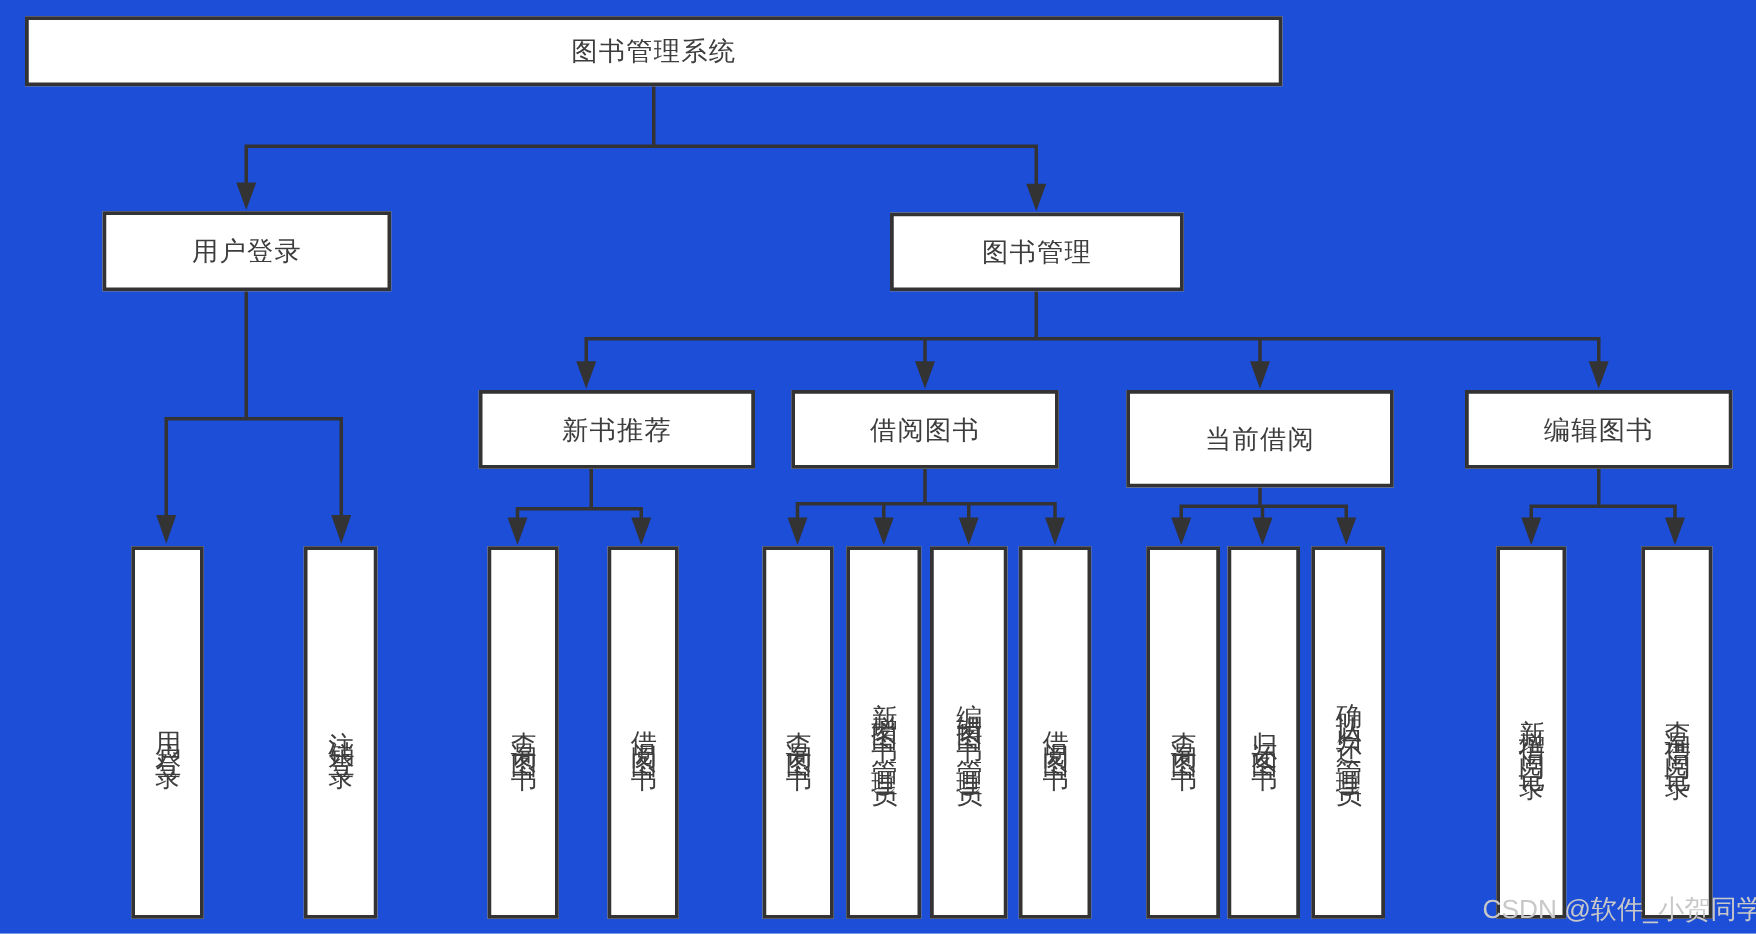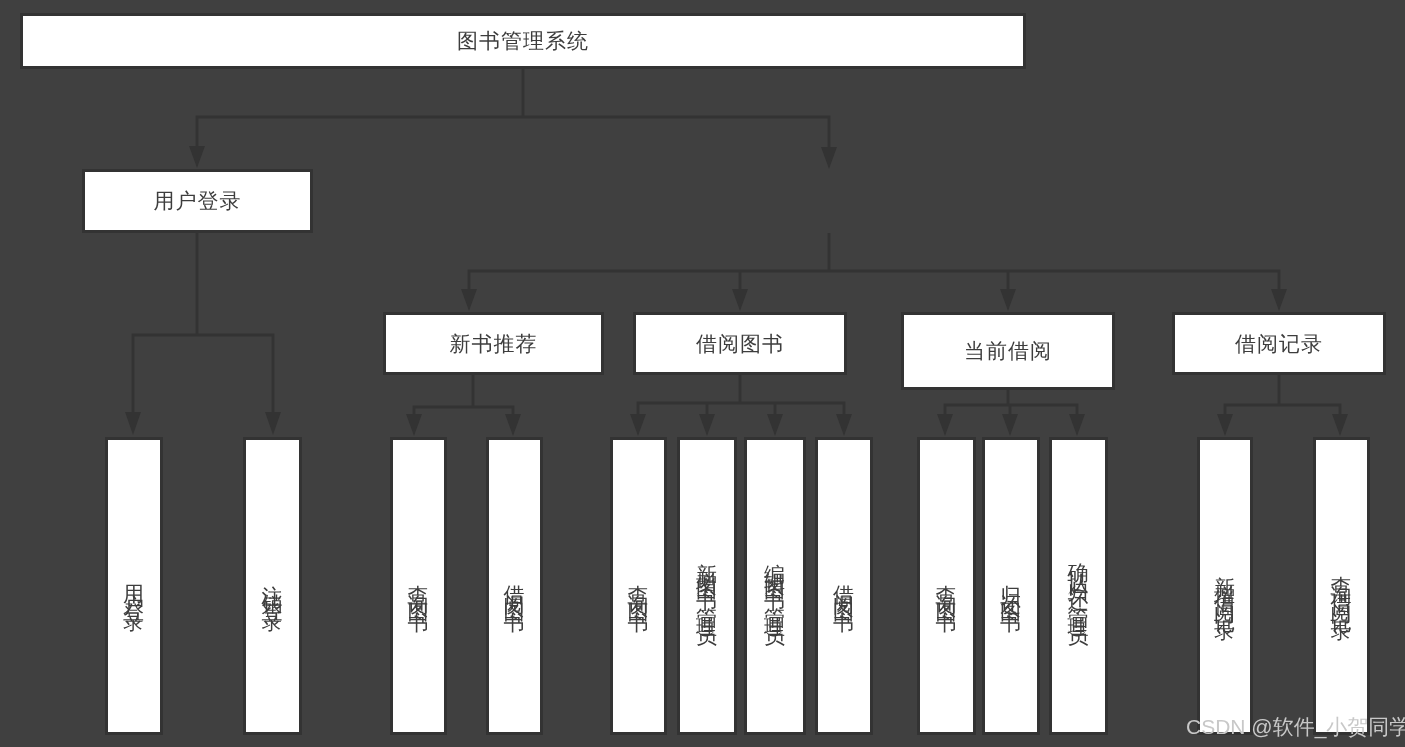--- a/index.html
+++ b/index.html
@@ -1,19 +1,19 @@
 <!DOCTYPE html>
 <html><head>
 <meta charset="utf-8">
 <style>
   html,body{margin:0;padding:0;background:#ffffff;}
   #stage{
     position:relative;
     width:1405px;height:747px;
-    background:#404040;
+    background:#1d4ed8;
     font-family:"Liberation Sans","DejaVu Sans",sans-serif;
     overflow:hidden;
   }
   #connectors{position:absolute;left:0;top:0;width:1405px;height:747px;}
   .node{
     position:absolute;
     box-sizing:border-box;
     background:#ffffff;
     border:3px solid #333333;
     color:#3d3d3d;
@@ -83,32 +83,35 @@
     </g>
   </svg>
 
   <div class="node hbox" style="left:20px;top:13px;width:1006px;height:56px;">
     <span>图书管理系统</span>
   </div>
 
   <div class="node hbox" style="left:82px;top:169px;width:231px;height:64px;">
     <span>用户登录</span>
   </div>
+  <div class="node hbox" style="left:712px;top:170px;width:235px;height:63px;">
+    <span>图书管理</span>
+  </div>
 
   <div class="node hbox" style="left:363px;top:312px;width:221px;height:63px;margin-left:20px;">
     <span>新书推荐</span>
   </div>
   <div class="node hbox" style="left:633px;top:312px;width:214px;height:63px;">
     <span>借阅图书</span>
   </div>
   <div class="node hbox" style="left:901px;top:312px;width:214px;height:78px;">
     <span>当前借阅</span>
   </div>
   <div class="node hbox" style="left:1172px;top:312px;width:214px;height:63px;">
-    <span>借阅记录</span>
+    <span>编辑图书</span>
   </div>
 
   <div class="node vbox" style="left:105px;top:437px;width:58px;height:298px;">
     <span>用户登录</span>
   </div>
   <div class="node vbox" style="left:243px;top:437px;width:59px;height:298px;">
     <span>注销登录</span>
   </div>
 
   <div class="node vbox" style="left:390px;top:437px;width:57px;height:298px;">

